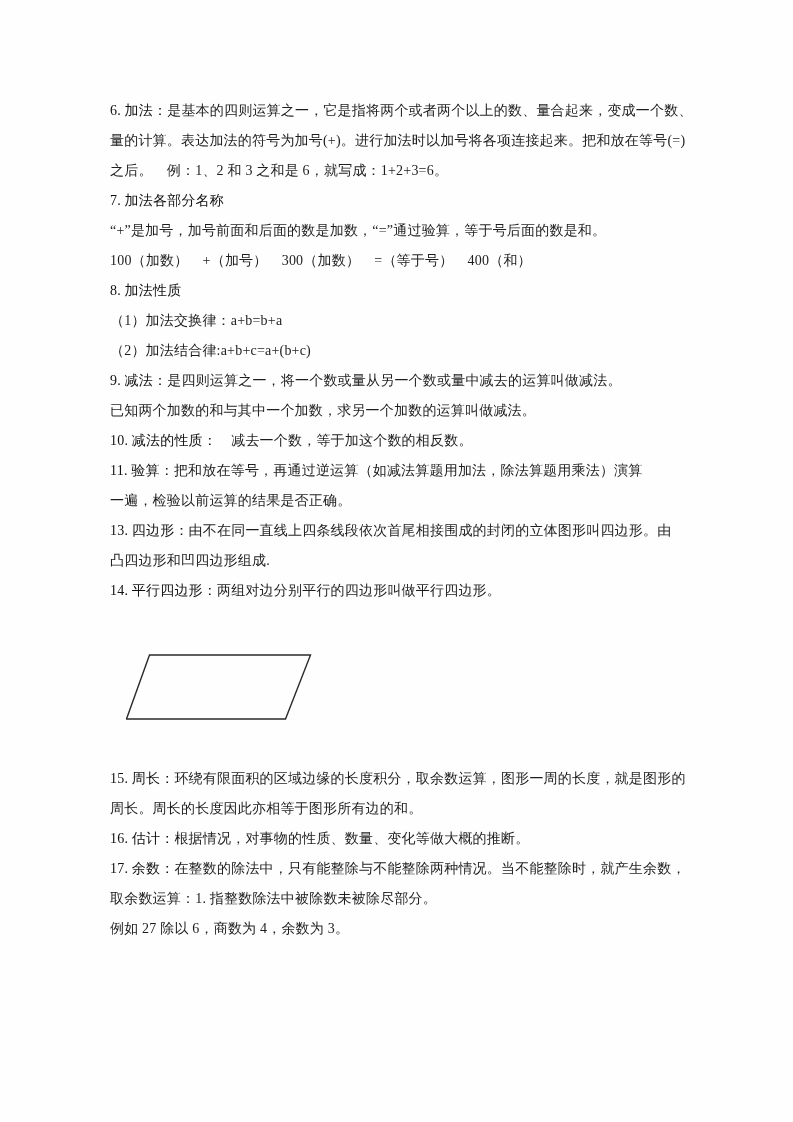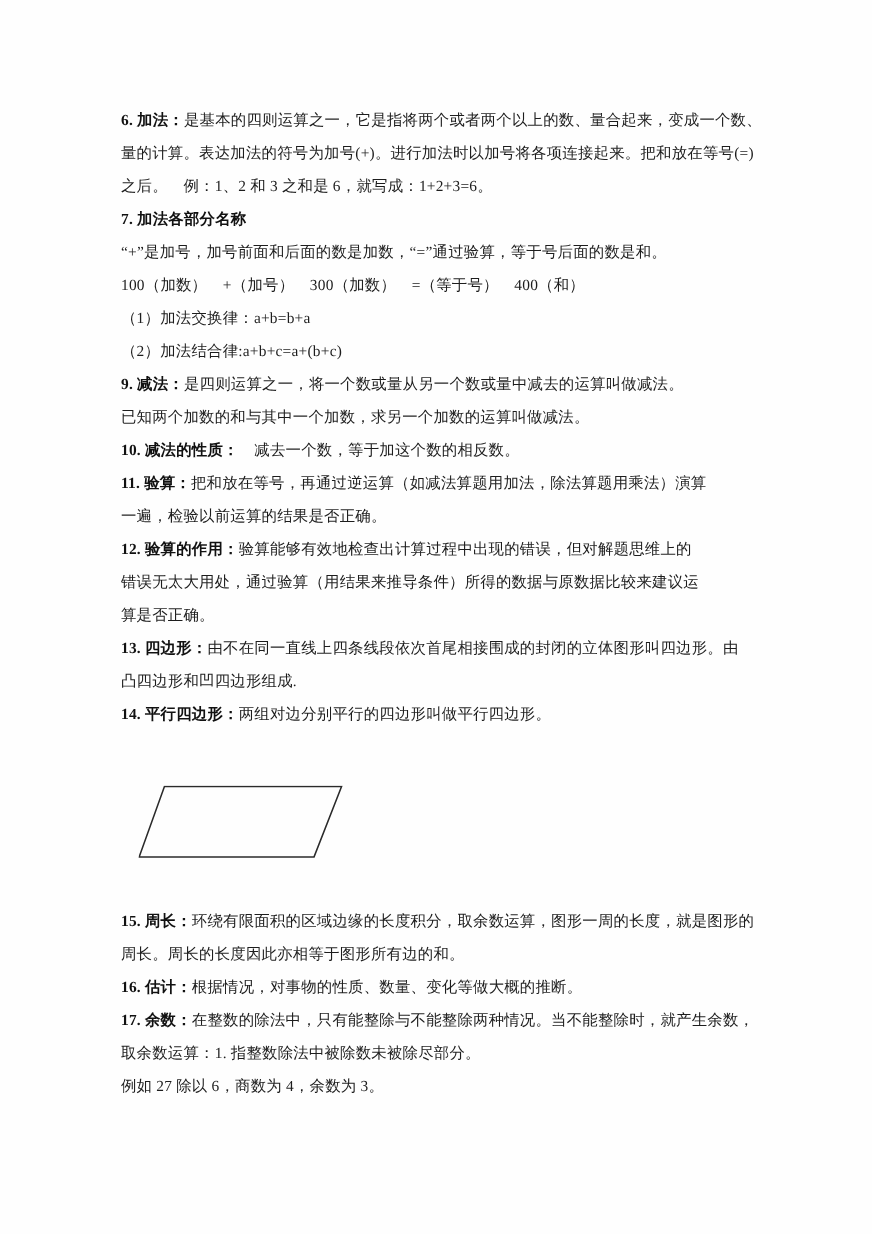--- a/index.html
+++ b/index.html
@@ -23,21 +23,21 @@
   }
   .para {
     margin: 0;
     font-size: 14px;
     line-height: 30px;
     color: #1d1d1d;
     letter-spacing: 0.2px;
     text-align: left;
   }
   .lead {
-    font-weight: 700;
+    font-weight: 400;
     color: #111111;
   }
   .body-text {
     white-space: pre-line;
   }
   .figure-wrap {
     margin: 48px 0 44px 16px;
     width: 186px;
     height: 66px;
   }
@@ -59,36 +59,34 @@
     <p class="para"><span class="lead">6. 加法：</span><span class="body-text">是基本的四则运算之一，它是指将两个或者两个以上的数、量合起来，变成一个数、
 量的计算。表达加法的符号为加号(+)。进行加法时以加号将各项连接起来。把和放在等号(=)
 之后。　例：1、2 和 3 之和是 6，就写成：1+2+3=6。</span></p>
 
     <p class="para"><span class="lead">7. 加法各部分名称</span><span class="body-text"></span></p>
 
     <p class="para"><span class="body-text">“+”是加号，加号前面和后面的数是加数，“=”通过验算，等于号后面的数是和。</span></p>
 
     <p class="para"><span class="body-text">100（加数）　+（加号）　300（加数）　=（等于号）　400（和）</span></p>
 
+    <p class="para"><span class="lead">8. 加法性质</span><span class="body-text"></span></p>
 
     <p class="para"><span class="body-text">（1）加法交换律：a+b=b+a</span></p>
 
     <p class="para"><span class="body-text">（2）加法结合律:a+b+c=a+(b+c)</span></p>
 
     <p class="para"><span class="lead">9. 减法：</span><span class="body-text">是四则运算之一，将一个数或量从另一个数或量中减去的运算叫做减法。
 已知两个加数的和与其中一个加数，求另一个加数的运算叫做减法。</span></p>
 
     <p class="para"><span class="lead">10. 减法的性质：</span><span class="body-text">　减去一个数，等于加这个数的相反数。</span></p>
 
     <p class="para"><span class="lead">11. 验算：</span><span class="body-text">把和放在等号，再通过逆运算（如减法算题用加法，除法算题用乘法）演算
 一遍，检验以前运算的结果是否正确。</span></p>
 
-    <p class="para"><span class="lead">12. 验算的作用：</span><span class="body-text">验算能够有效地检查出计算过程中出现的错误，但对解题思维上的
-错误无太大用处，通过验算（用结果来推导条件）所得的数据与原数据比较来建议运
-算是否正确。</span></p>
 
     <p class="para"><span class="lead">13. 四边形：</span><span class="body-text">由不在同一直线上四条线段依次首尾相接围成的封闭的立体图形叫四边形。由
 凸四边形和凹四边形组成.</span></p>
 
     <p class="para"><span class="lead">14. 平行四边形：</span><span class="body-text">两组对边分别平行的四边形叫做平行四边形。</span></p>
 
     <div class="figure-wrap">
       <svg width="186" height="66" viewBox="0 0 186 66">
         <polygon points="23.5,1 184.5,1 159.5,65 0.5,65"></polygon>
       </svg>

